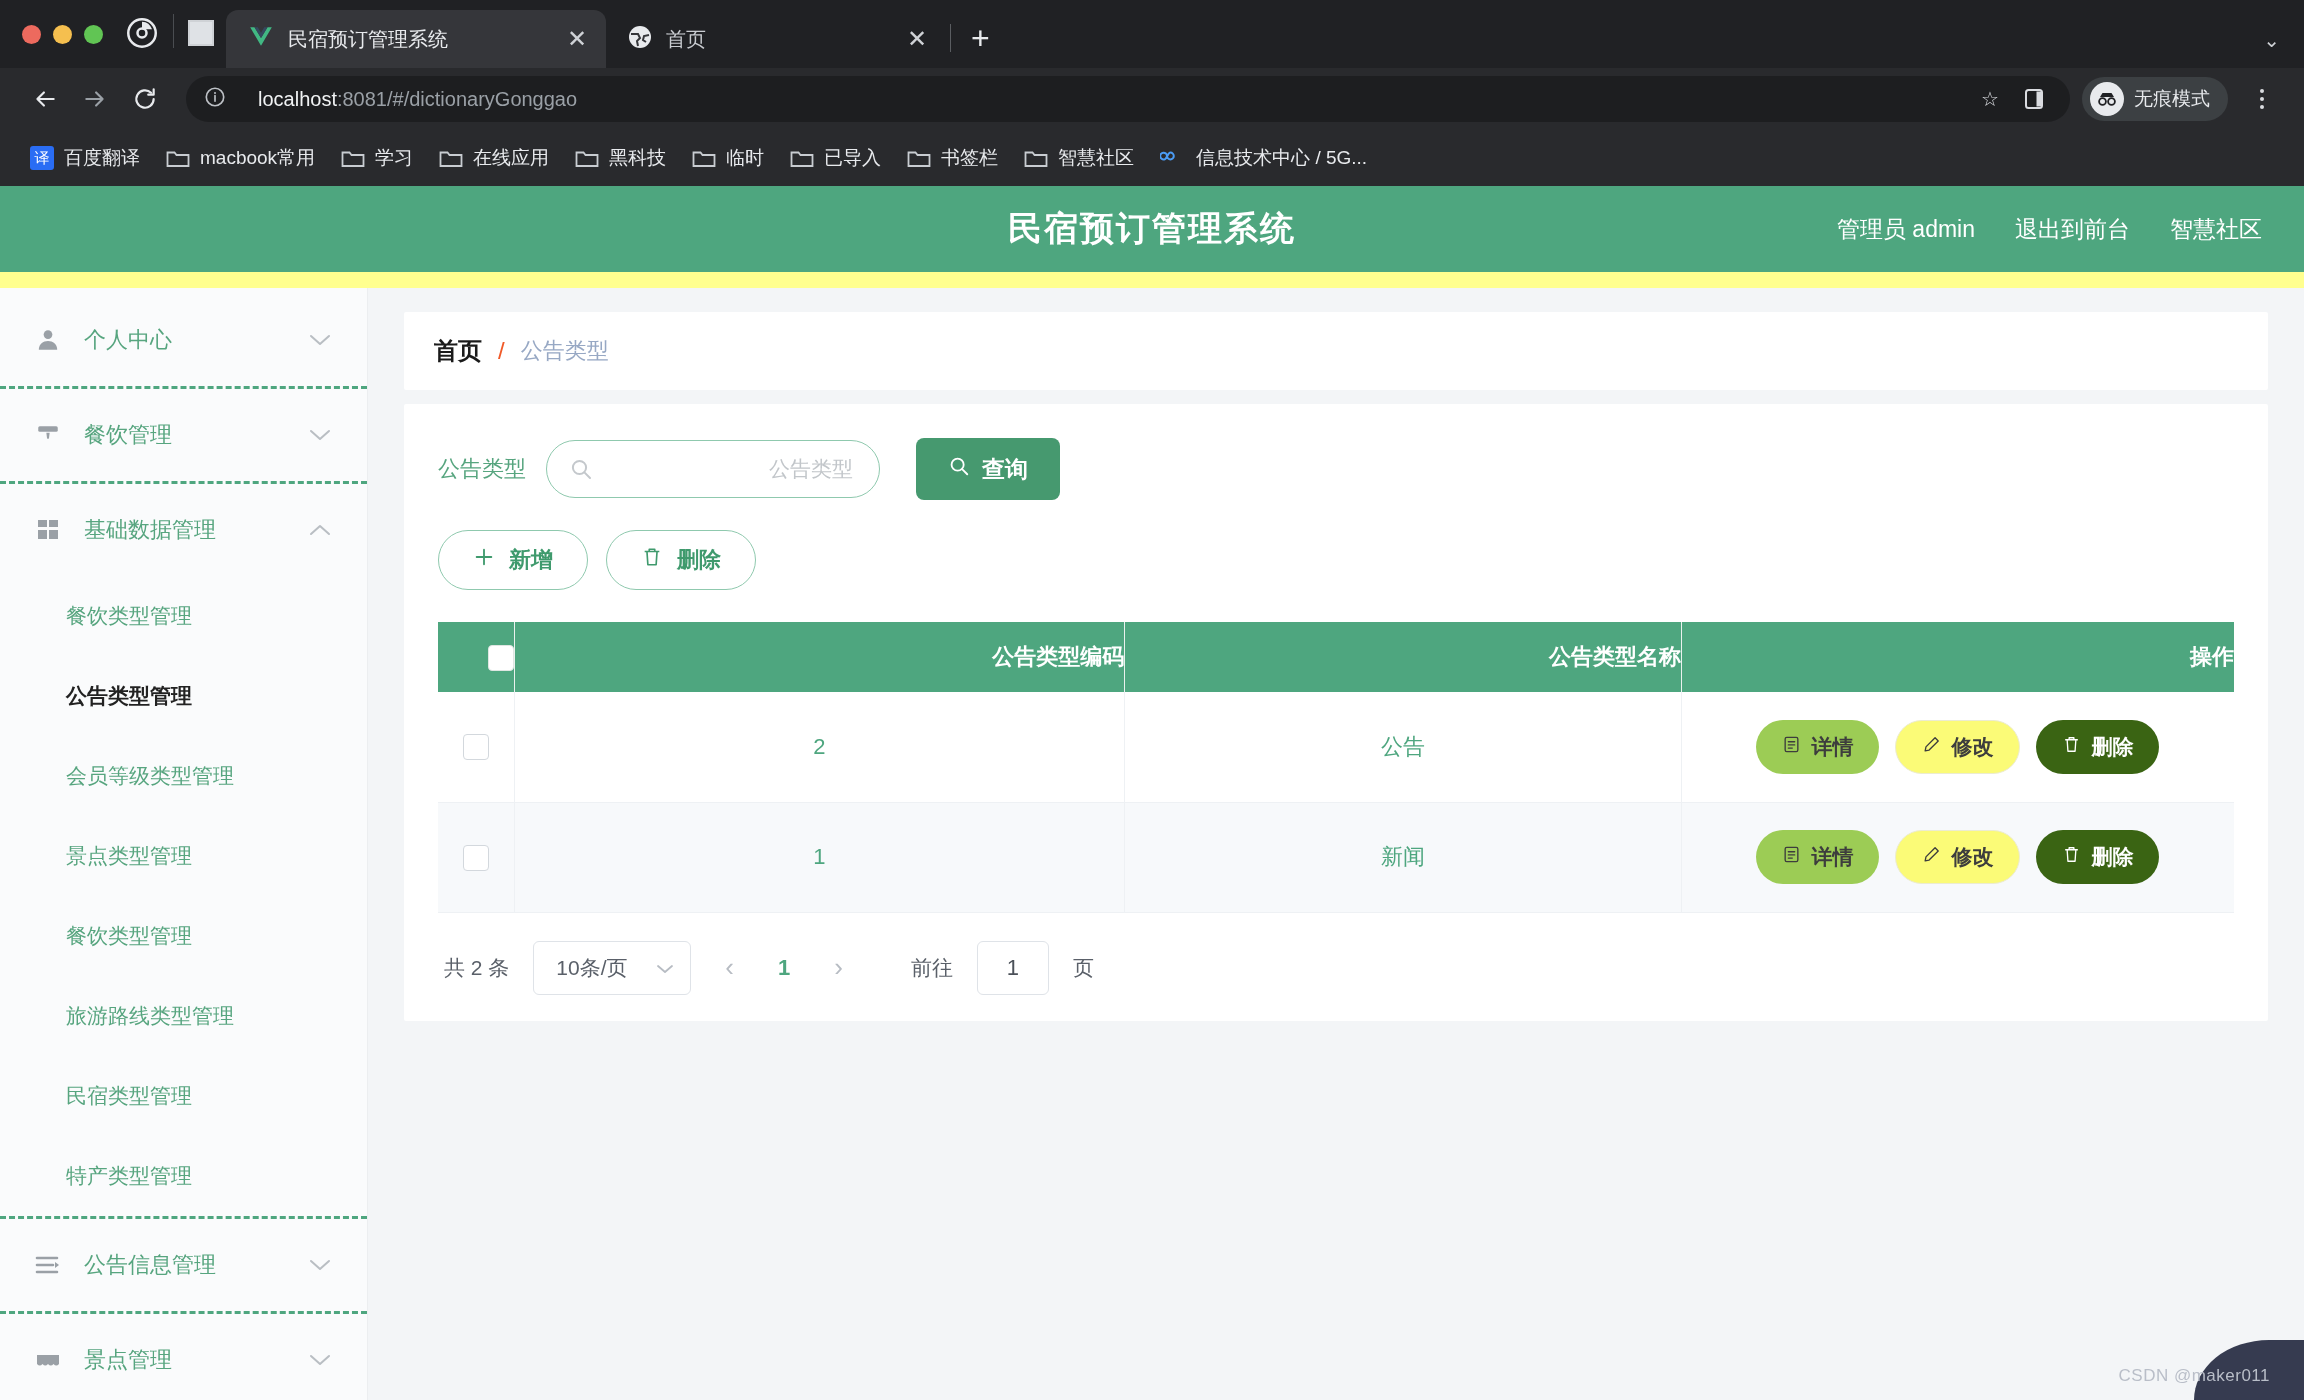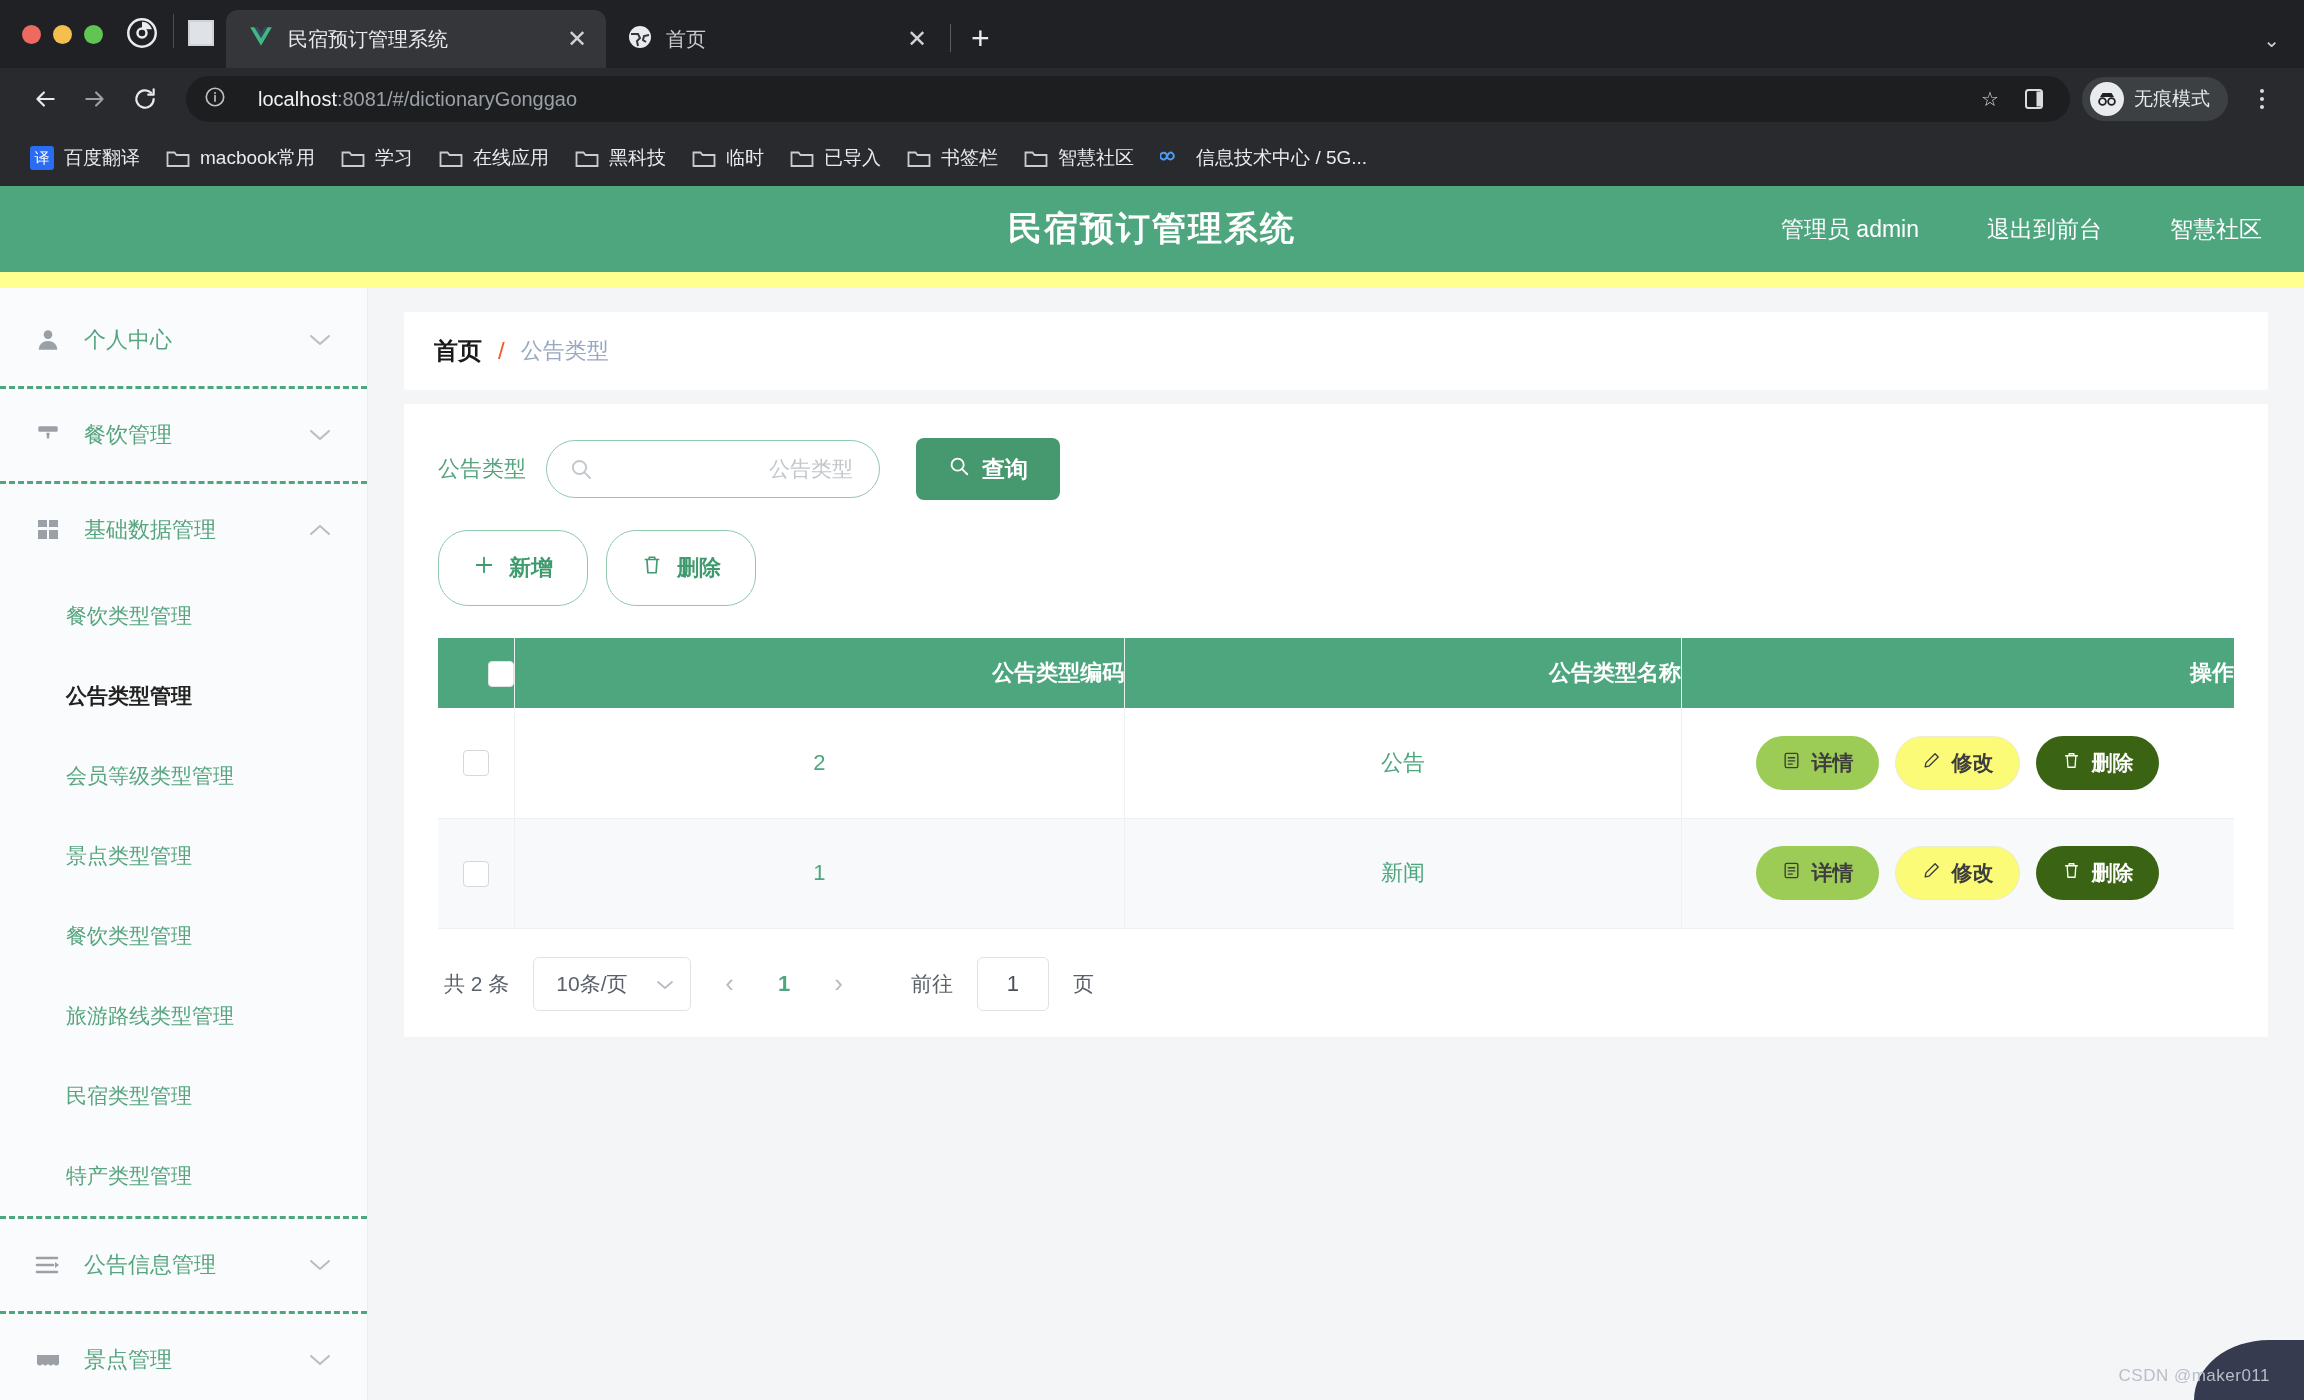--- a/index.html
+++ b/index.html
@@ -76,21 +76,21 @@
   .app { flex: 1; display: flex; flex-direction: column; background: #ffffff; position: relative; overflow: hidden; }
 
   .app-header {
     height: 86px; background: #4ea67f; display: flex; align-items: center;
     position: relative; flex: none; padding: 0 42px;
   }
   .app-title {
     position: absolute; left: 0; right: 0; text-align: center;
     color: #ffffff; font-size: 34px; font-weight: bold; letter-spacing: 2px;
   }
-  .app-header-right { margin-left: auto; display: flex; align-items: center; gap: 68px; z-index: 2; }
+  .app-header-right { margin-left: auto; display: flex; align-items: center; gap: 40px; z-index: 2; }
   .hdr-link { color: #ffffff; font-size: 23px; white-space: nowrap; }
   .yellow-strip { height: 16px; background: #ffff8f; flex: none; }
 
   .body-wrap { flex: 1; display: flex; min-height: 0; background: #c2410c; }
 
   
   .sidebar {
     width: 368px; flex: none; background: #fafbfc; border-right: 1px solid #eceef0;
     overflow: hidden; padding-top: 6px;
   }
@@ -131,21 +131,21 @@
   .si-icon { color: #c4c8cc; flex: none; display: flex; }
   .si-ph { flex: 1; text-align: right; color: #c2c6ca; font-size: 21px; }
   .btn-query {
     background: #46996f; color: #fff; height: 62px; border-radius: 8px;
     display: flex; align-items: center; gap: 12px; padding: 0 32px; font-size: 23px; font-weight: bold;
     margin-left: 16px; border: none;
   }
 
   .action-row { display: flex; gap: 18px; margin-top: 30px; }
   .btn-outline {
-    height: 76px; border: 1px solid #8fc9ae; border-radius: 30px; background: #fff;
+    height: 60px; border: 1px solid #8fc9ae; border-radius: 30px; background: #fff;
     color: #3f9a6d; font-size: 22px; font-weight: bold; display: flex; align-items: center;
     gap: 14px; padding: 0 34px; white-space: nowrap;
   }
 
   
   table.data { width: 100%; border-collapse: collapse; margin-top: 32px; table-layout: fixed; }
   table.data thead th {
     background: #4ea67f; color: #fff; font-size: 22px; font-weight: bold;
     height: 70px; border-right: 1px solid #eaf1ee; text-align: right;
   }

